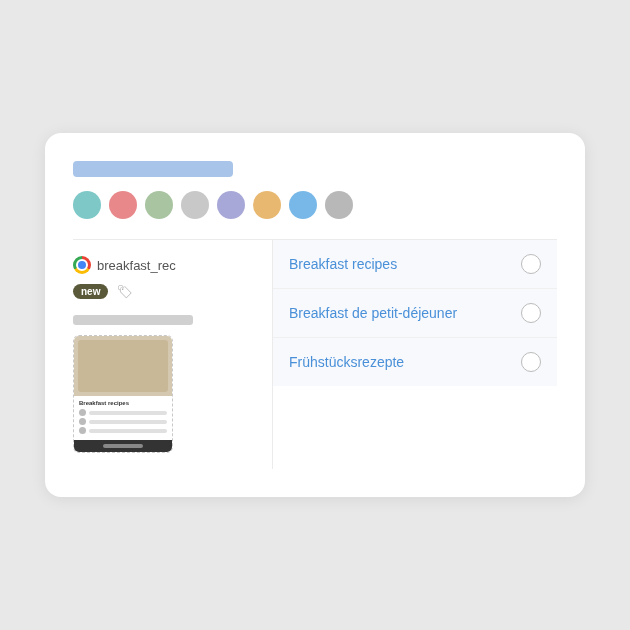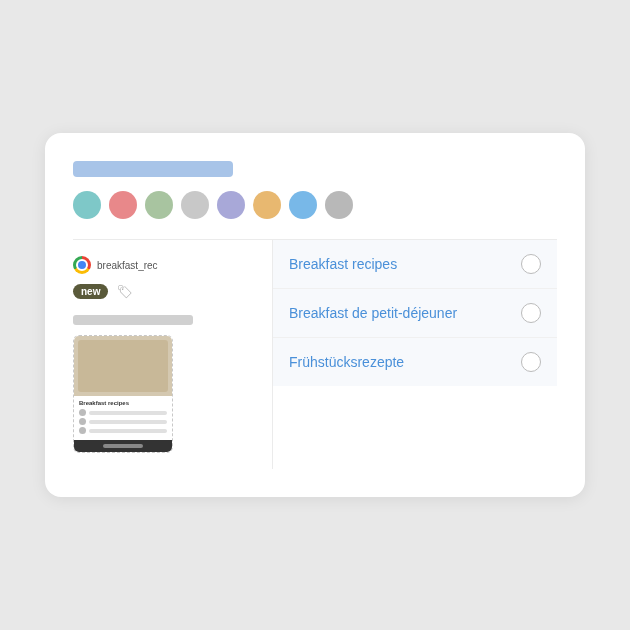--- a/index.html
+++ b/index.html
@@ -69,21 +69,21 @@
       top: 50%;
       left: 50%;
       transform: translate(-50%, -50%);
       width: 8px;
       height: 8px;
       border-radius: 50%;
       background: #4285f4;
       border: 2px solid #fff;
     }
     .file-name {
-      font-size: 10px;
+      font-size: 13px;
       color: #555;
       font-weight: 500;
     }
     .tags-row {
       display: flex;
       align-items: center;
       gap: 8px;
       margin-bottom: 16px;
     }
     .badge-new {

